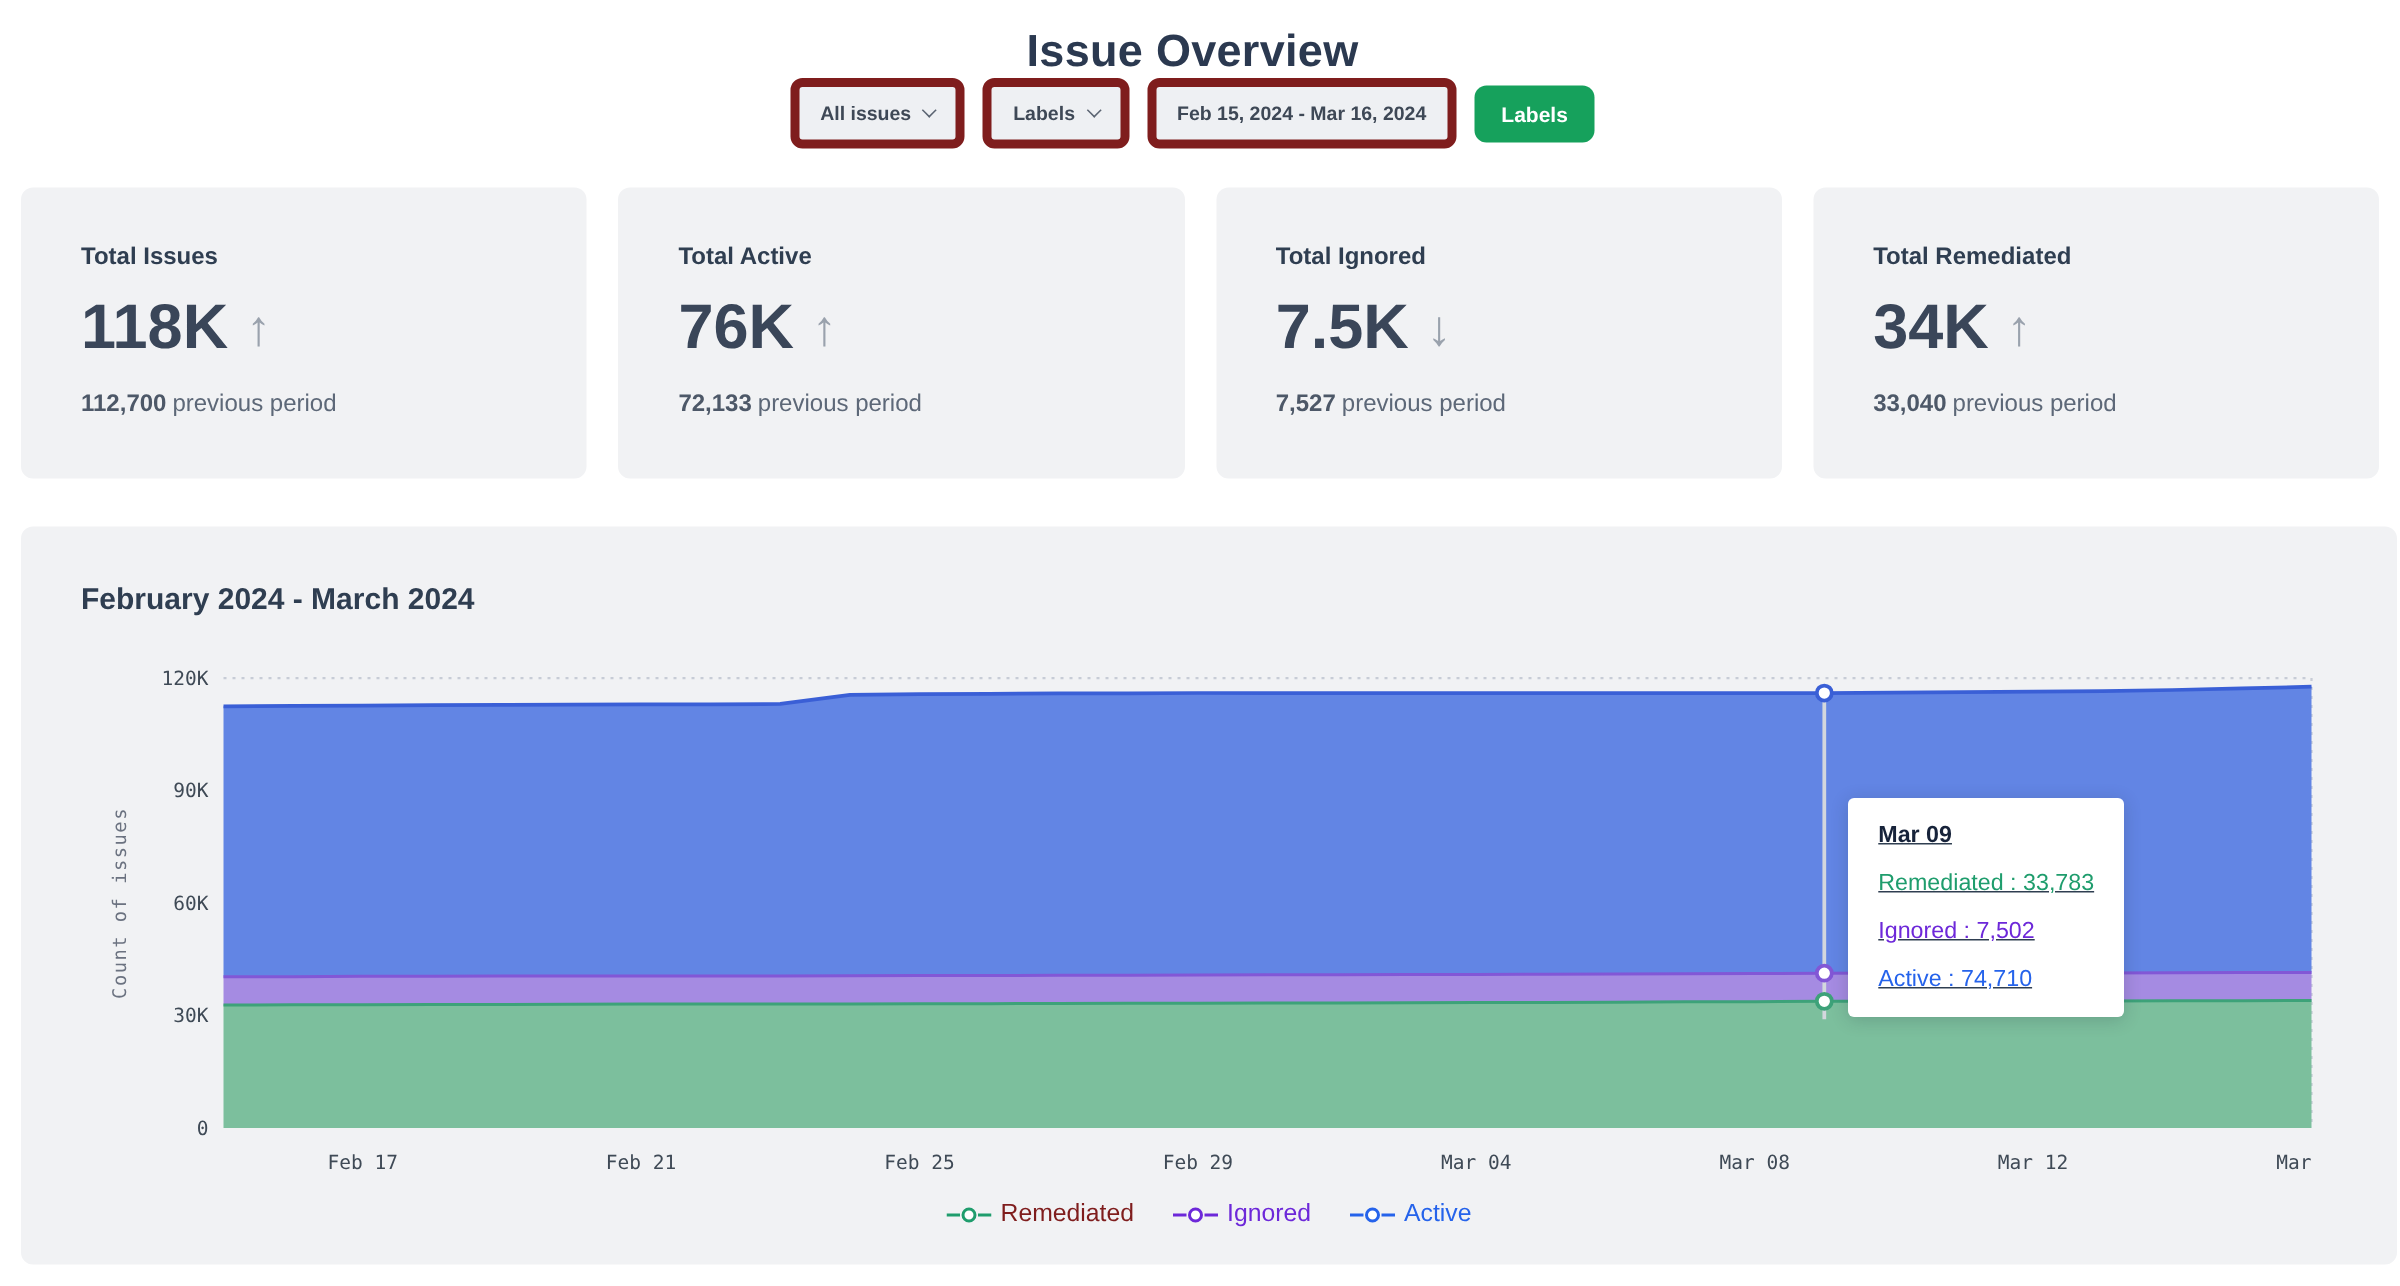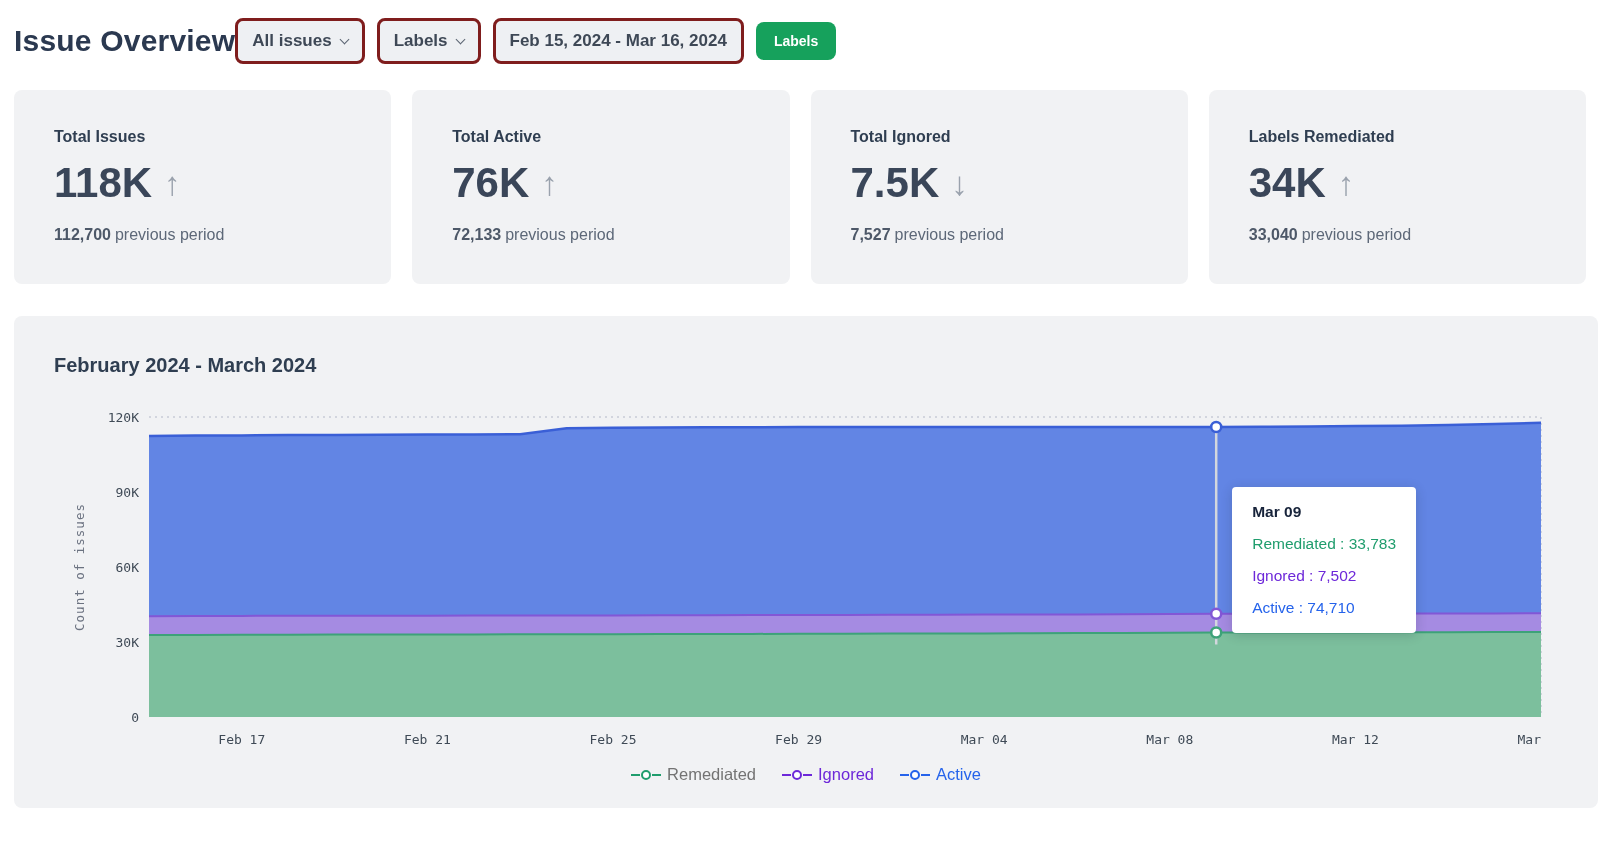--- a/index.html
+++ b/index.html
@@ -6,37 +6,39 @@
   body {
     margin: 0;
     background: #ffffff;
     font-family: "Liberation Sans", sans-serif;
     color: #2f3e51;
     width: 1600px;
   }
   
   .header {
     display: flex;
+    justify-content: space-between;
     align-items: center;
-    padding: 18px 14px 16px 14px;
+    padding: 18px 24px 16px 14px;
+    flex-direction: column;
   }
   .page-title {
     font-size: 30px;
     font-weight: 700;
     color: #2b3950;
     margin: 0;
     letter-spacing: .2px;
   }
   .controls { display: flex; gap: 12px; align-items: center; }
   .btn {
     background: #eef0f3;
-    border: 3px solid #7f1d1d;
+    border: 6px solid #7f1d1d;
     border-radius: 8px;
     padding: 10px 14px;
-    font-size: 17px;
+    font-size: 13px;
     color: #3e4856;
     font-weight: 600;
     display: flex;
     align-items: center;
     gap: 9px;
     cursor: pointer;
     font-family: "Liberation Sans", sans-serif;
   }
   .chev {
     width: 7px; height: 7px;
@@ -157,21 +159,21 @@
     <div class="card-value-row">
       <span class="card-value">7.5K</span>
       <span class="trend-arrow">↓</span>
     </div>
     <div class="card-prev">
       <b>7,527</b><span>previous period</span>
     </div>
   </div>
 
   <div class="card">
-    <div class="card-title">Labels Remediated</div>
+    <div class="card-title">Total Remediated</div>
     <div class="card-value-row">
       <span class="card-value">34K</span>
       <span class="trend-arrow">↑</span>
     </div>
     <div class="card-prev">
       <b>33,040</b><span>previous period</span>
     </div>
   </div>
 
 </div>
@@ -212,32 +214,32 @@
           <text class="tick" x="373.4" y="339" text-anchor="middle">Feb 21</text>
           <text class="tick" x="559.0" y="339" text-anchor="middle">Feb 25</text>
           <text class="tick" x="744.6" y="339" text-anchor="middle">Feb 29</text>
           <text class="tick" x="930.2" y="339" text-anchor="middle">Mar 04</text>
           <text class="tick" x="1115.8" y="339" text-anchor="middle">Mar 08</text>
           <text class="tick" x="1301.4" y="339" text-anchor="middle">Mar 12</text>
           <text class="tick" x="1487.0" y="339" text-anchor="middle">Mar 16</text>
         </g>
       </svg>
 
-    <div class="tooltip" id="tooltip" style="left: 1178.2px; top: 82px;">
+    <div class="tooltip" id="tooltip" style="left: 1178.2px; top: 92px; text-decoration: underline;">
       <div class="tt-date">Mar 09</div>
       <div id="tt-rows">
           <div class="tt-row" style="color: rgb(31, 157, 109);">Remediated : 33,783</div>
           <div class="tt-row" style="color: rgb(109, 40, 217);">Ignored : 7,502</div>
           <div class="tt-row" style="color: rgb(37, 99, 235);">Active : 74,710</div>
         </div>
     </div>
   </div>
 
   <div class="legend" id="legend">
-      <div class="legend-item" style="color: #737373; text-align: center;">
+      <div class="legend-item" style="color: #7f1d1d; text-align: center;">
         <svg width="30" height="12">
           <line x1="0" y1="6" x2="9" y2="6" stroke="#1f9d6d" stroke-width="2"></line>
           <circle cx="15" cy="6" r="4" fill="#fff" stroke="#1f9d6d" stroke-width="2"></circle>
           <line x1="21" y1="6" x2="30" y2="6" stroke="#1f9d6d" stroke-width="2"></line>
         </svg>
         <span>Remediated</span>
       </div>
       <div class="legend-item" style="color: rgb(109, 40, 217);">
         <svg width="30" height="12">
           <line x1="0" y1="6" x2="9" y2="6" stroke="#6d28d9" stroke-width="2"></line>

